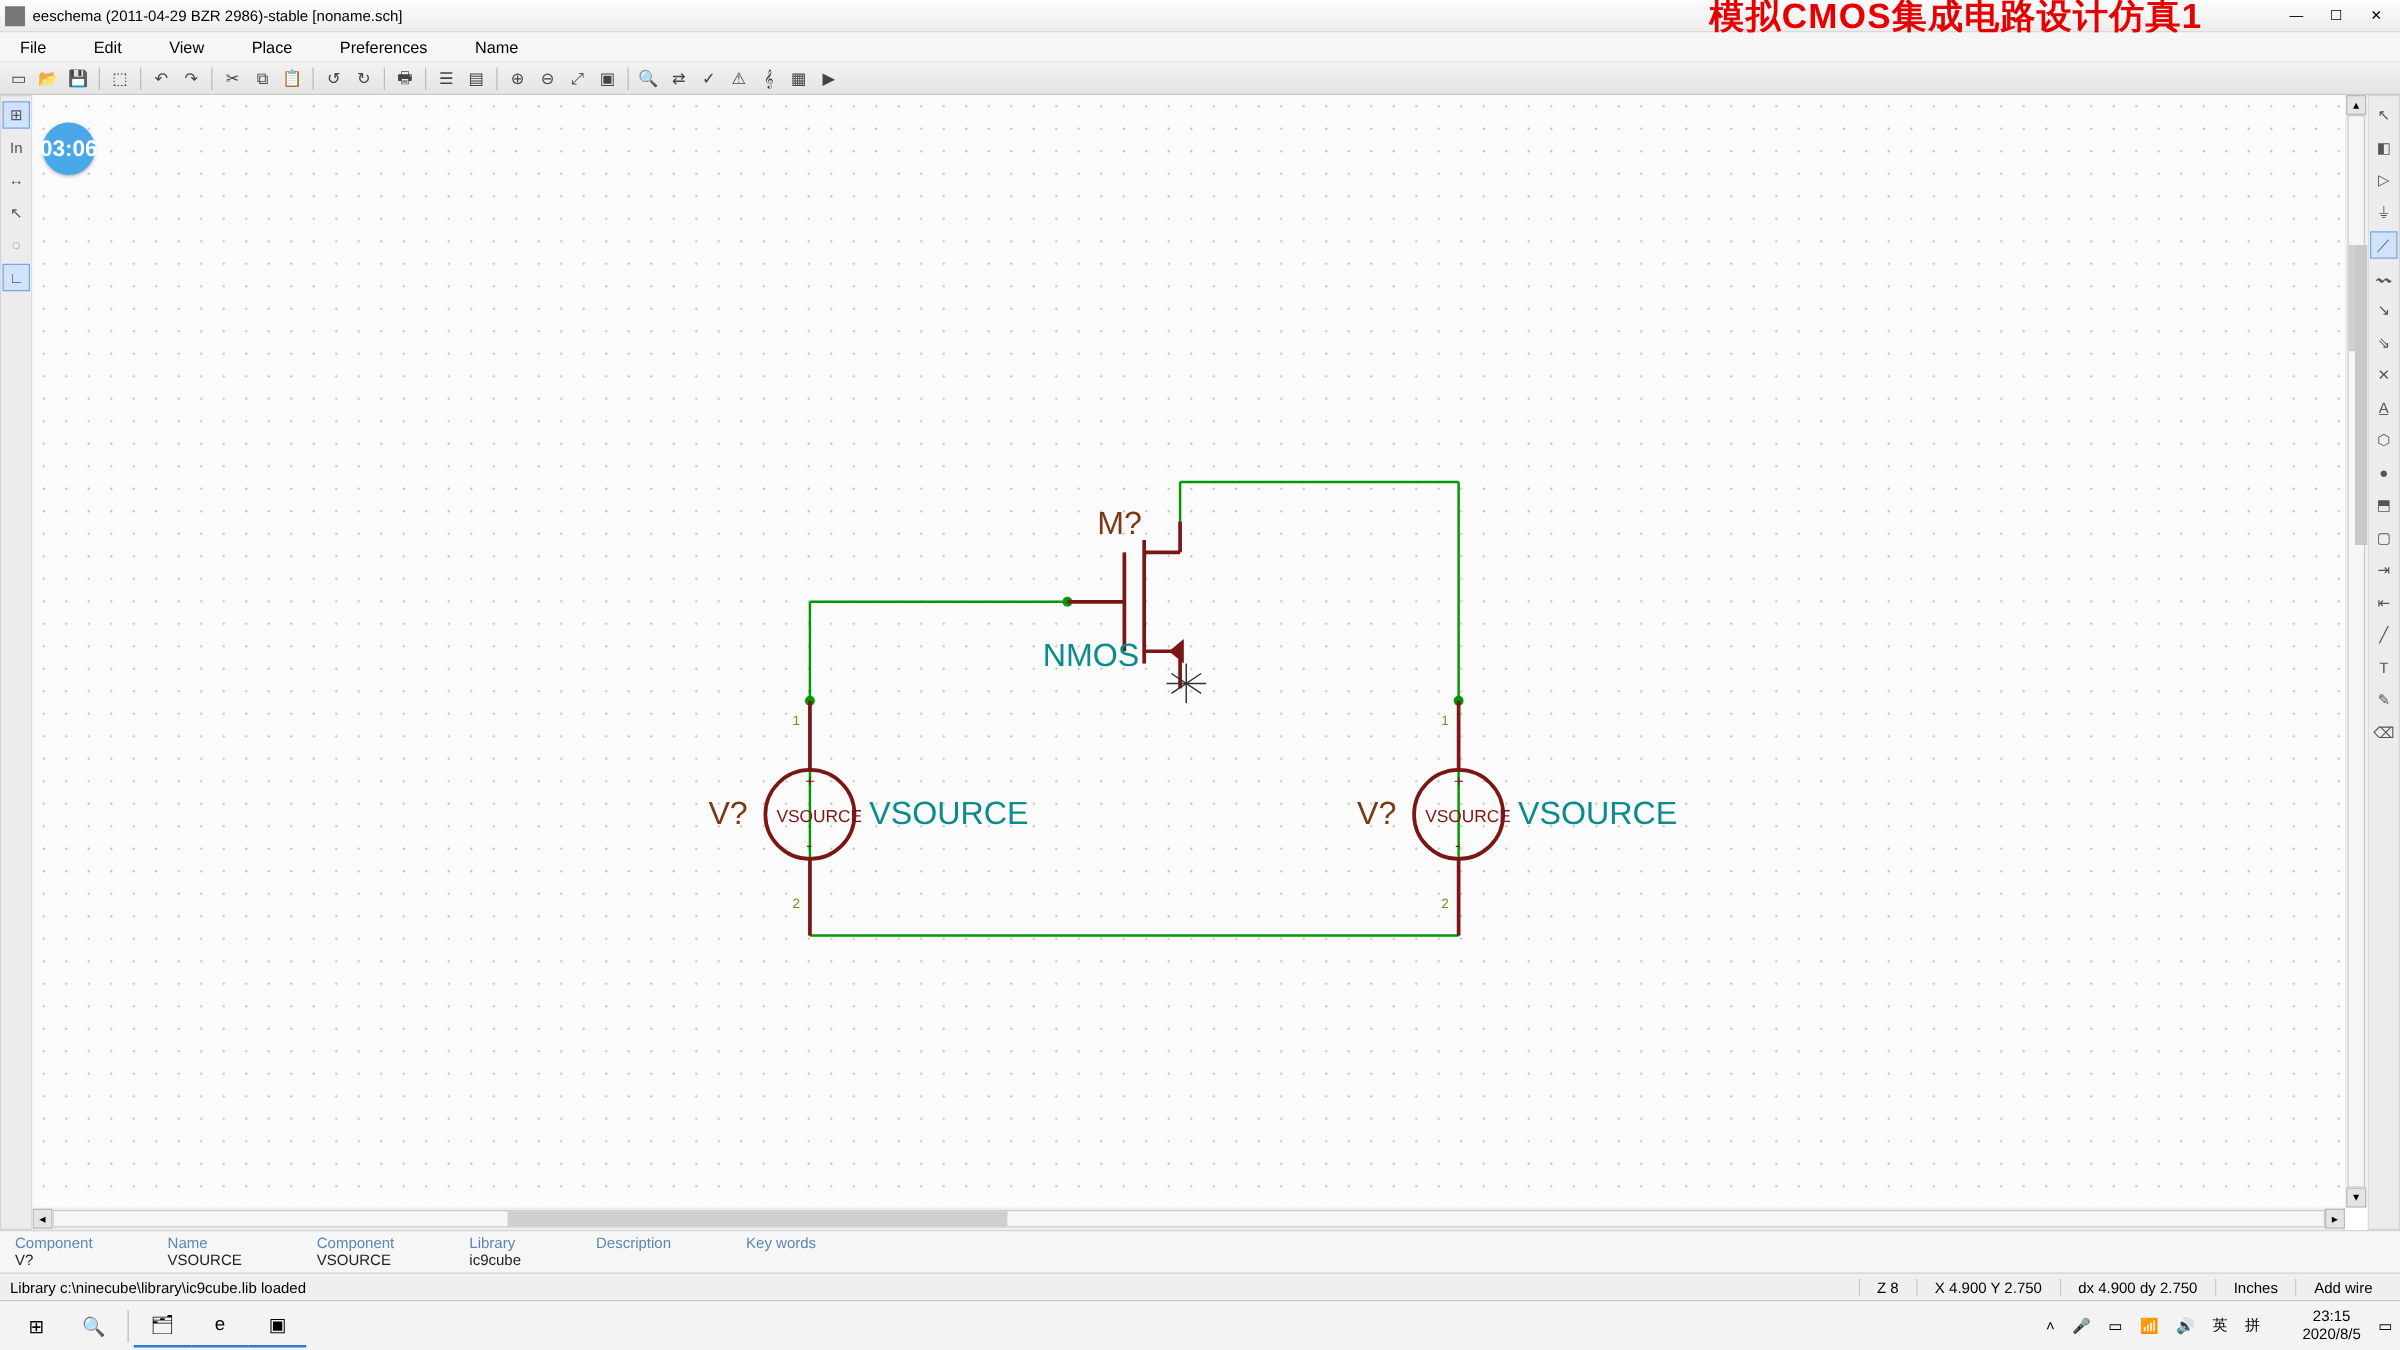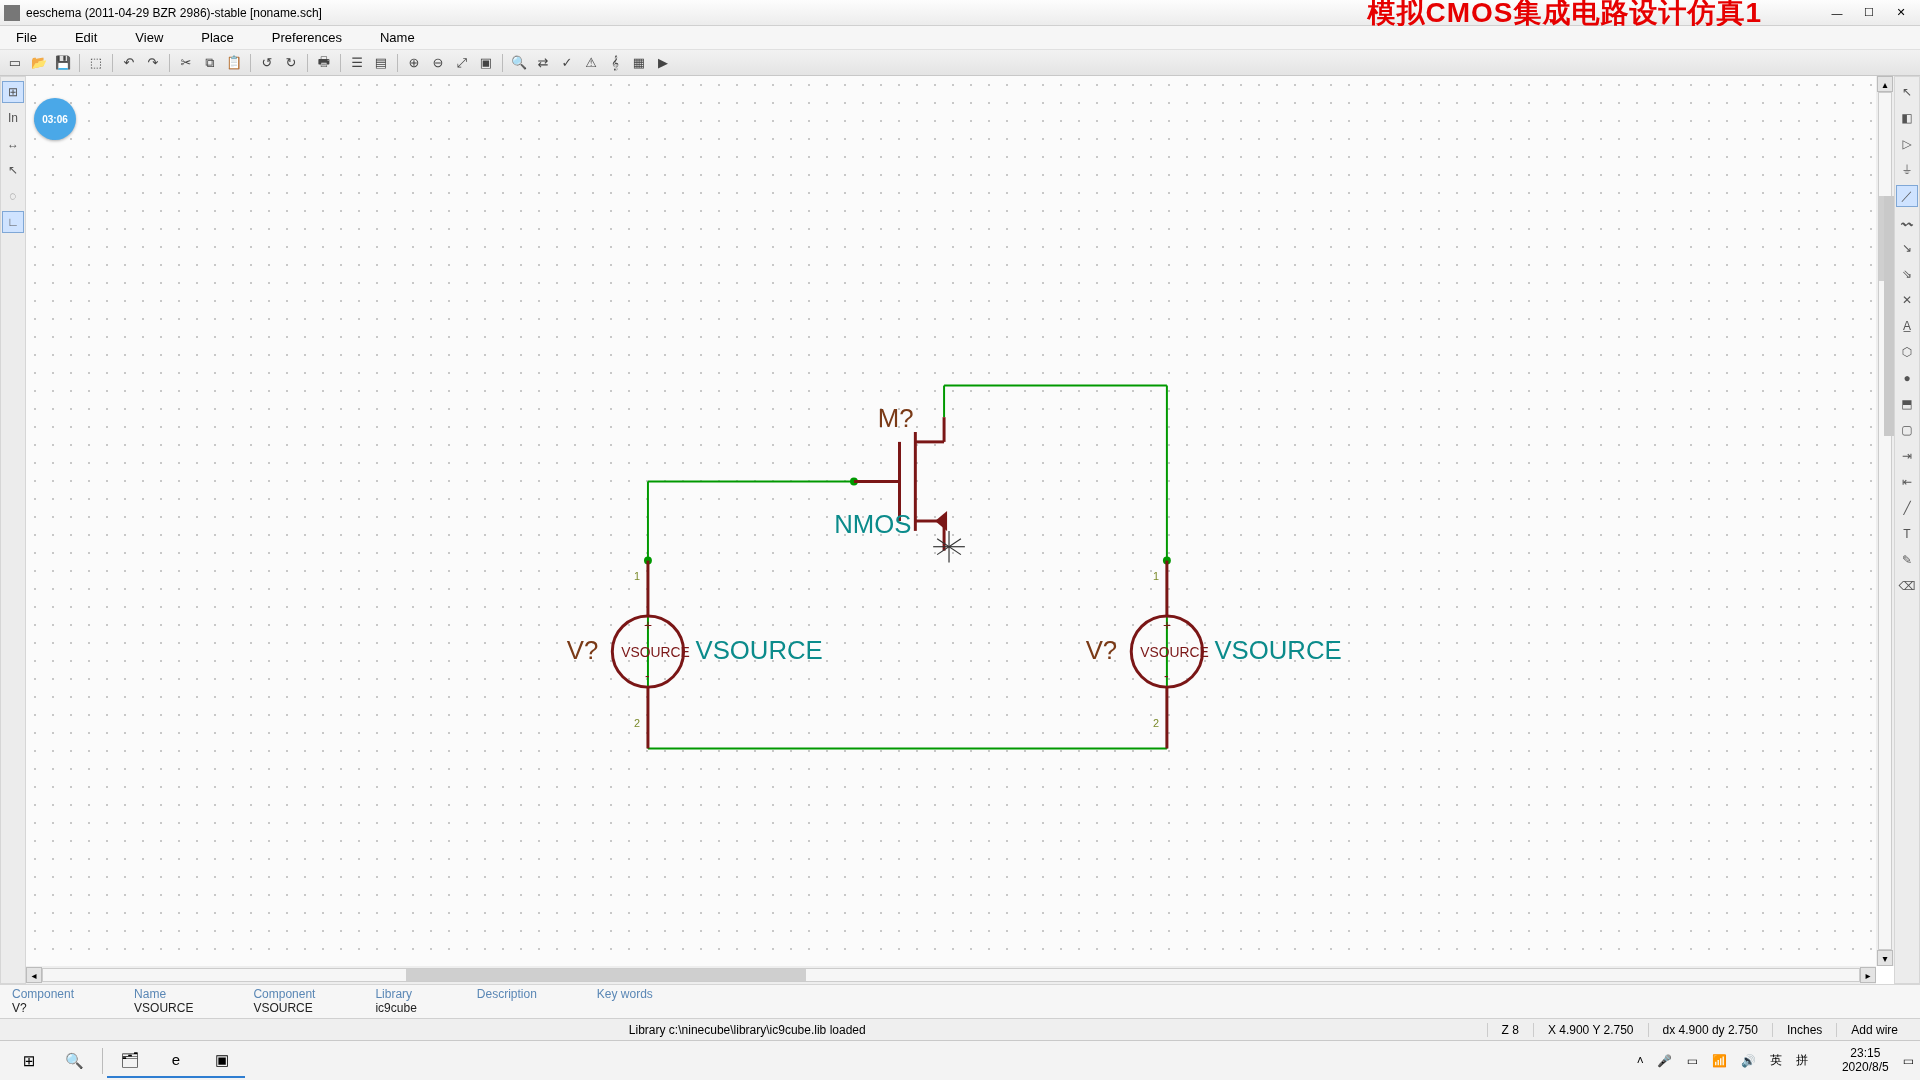--- a/index.html
+++ b/index.html
@@ -16,34 +16,34 @@
 .toolbar { height: 26px; background: linear-gradient(#f2f2f2,#e4e4e4); border-bottom: 1px solid #c8c8c8; display: flex; align-items: center; padding: 0 4px; gap: 2px; }
 .toolbar .tbtn { width: 22px; height: 22px; display: flex; align-items: center; justify-content: center; border: 1px solid transparent; font-size: 13px; color:#444; }
 .toolbar .sep { width: 1px; height: 18px; background: #bbb; margin: 0 3px; }
 .workarea { flex: 1; display: flex; min-height: 0; }
 .left-toolbar, .right-toolbar { width: 26px; background: #ececec; display: flex; flex-direction: column; align-items: center; padding-top: 4px; gap: 4px; border: 1px solid #d6d6d6; }
 .side-btn { width: 22px; height: 22px; display: flex; align-items: center; justify-content: center; font-size: 12px; color:#555; }
 .side-btn.active { background:#cfe3ff; border:1px solid #7fa7d6; }
 .canvas-wrap { flex: 1; position: relative; background:#fff; overflow:hidden; }
 .canvas { position: absolute; inset: 0 18px 18px 0; background:#fbfbfb; }
 .dotgrid { position:absolute; inset:0; background-image: radial-gradient(#c8c8c8 1px, transparent 1px); background-size: 18px 18px; }
-.timer-bubble { position:absolute; left:8px; top:22px; width:42px; height:42px; border-radius:50%; background:#4aa8e8; color:#fff; font-size:10px; display:flex; align-items:center; justify-content:center; font-weight:600; box-shadow:0 1px 3px rgba(0,0,0,.3); }
+.timer-bubble { position:absolute; left:8px; top:22px; width:42px; height:42px; border-radius:50%; background:#4aa8e8; color:#fff; font-size:18px; display:flex; align-items:center; justify-content:center; font-weight:600; box-shadow:0 1px 3px rgba(0,0,0,.3); }
 .hscroll { position:absolute; left:0; right:18px; bottom:0; height:18px; background:#eee; display:flex; align-items:center; }
 .hscroll .track { flex:1; height:14px; background:#f6f6f6; border:1px solid #ccc; position:relative; }
 .hscroll .thumb { position:absolute; left:20%; width:22%; top:0; bottom:0; background:#cfcfcf; }
 .hscroll .arrow, .vscroll .arrow { width:16px; height:16px; background:#e4e4e4; border:1px solid #bbb; display:flex; align-items:center; justify-content:center; font-size:10px; }
 .vscroll { position:absolute; top:0; bottom:18px; right:0; width:18px; background:#eee; display:flex; flex-direction:column; align-items:center; }
 .vscroll .track { flex:1; width:14px; background:#f6f6f6; border:1px solid #ccc; position:relative; }
 .vscroll .thumb { position:absolute; top:12%; height:10%; left:0; right:0; background:#cfcfcf; }
 .band { position:absolute; right:0; top:120px; width:10px; height:240px; background:#c9c9c9; }
 .info-strip { height: 34px; background:#f6f6f6; border-top:1px solid #d6d6d6; display:flex; align-items:flex-start; font-size:12px; padding:2px 12px; gap:60px; }
 .info-col .hdr { color:#5a87b5; }
 .info-col .val { color:#222; }
 .statusbar { height: 22px; background:#efefef; border-top:1px solid #d0d0d0; display:flex; align-items:center; font-size:12px; padding:0 8px; }
-.statusbar .msg { flex:1;text-align:center; }
+.statusbar .msg { flex:1; }
 .statusbar .cell { padding:0 14px; border-left:1px solid #ccc; }
 .taskbar { height: 40px; background:#f3f3f3; border-top:1px solid #c9c9c9; display:flex; align-items:center; padding:0 6px; font-size:12px; }
 .taskbar .tbtn2 { width:46px; height:34px; display:flex; align-items:center; justify-content:center; font-size:15px; }
 .taskbar .tbtn2.active { border-bottom:2px solid #2e7dd1; }
 .taskbar .tsep { width:1px; height:26px; background:#bbb; margin:0 4px; }
 .taskbar .tray { margin-left:auto; display:flex; align-items:center; gap:14px; }
 .taskbar .clock { text-align:center; line-height:1.15;margin-left:20px; }
 
 .schematic { position:absolute; inset:0; }
 .schematic svg { position:absolute; inset:0; width:100%; height:100%; }

